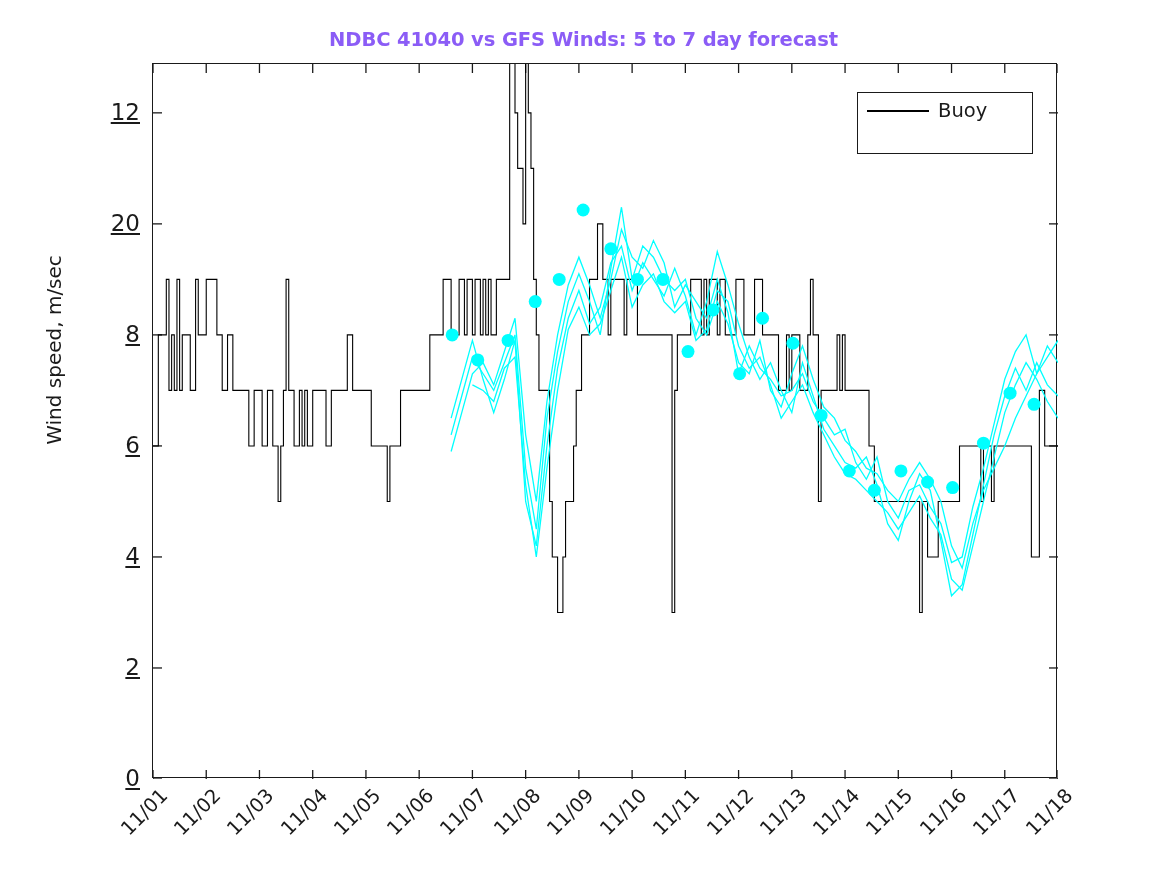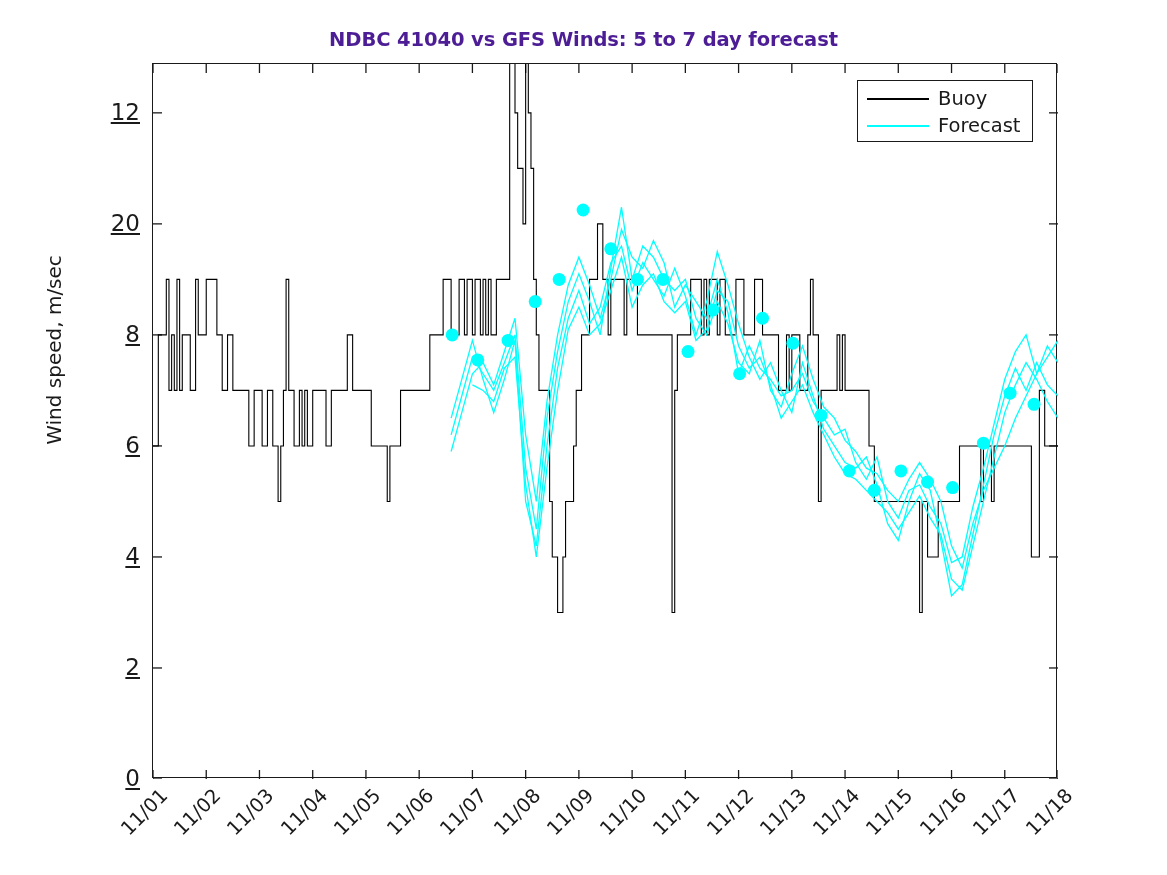--- a/index.html
+++ b/index.html
@@ -1,20 +1,20 @@
 <!DOCTYPE html>
 <html><head>
 <meta charset="utf-8">
 <style>
   html,body{margin:0;padding:0;background:#ffffff;}
   body{width:1167px;height:875px;overflow:hidden;font-family:"DejaVu Sans","Liberation Sans",sans-serif;}
   #figure{position:relative;width:1167px;height:875px;background:#ffffff;}
   #chart-title{
     position:absolute;left:0;top:28px;width:1167px;text-align:center;
-    font-size:19.5px;font-weight:bold;color:#4c1d95;letter-spacing:-0.1px;
+    font-size:19.5px;font-weight:bold;color:#8b5cf6;letter-spacing:-0.1px;
   }
   #plot-area{
     position:absolute;left:152px;top:63px;width:905px;height:715px;
     border:1.3px solid #1a1a1a;box-sizing:border-box;background:transparent;
   }
   #plot-svg{position:absolute;left:0;top:0;width:905px;height:715px;display:block;}
   #ylabel{
     position:absolute;left:-266px;top:338px;width:640px;text-align:center;
     transform:rotate(-90deg);transform-origin:center center;
     font-size:20px;color:#1a1a1a;white-space:nowrap;
@@ -23,21 +23,21 @@
     position:absolute;right:0;text-align:right;font-size:23px;color:#1a1a1a;
     transform:translateY(-50%);white-space:nowrap;text-decoration:underline;
   }
   #ytick-labels{position:absolute;left:92px;top:63px;width:48px;height:715px;}
   #xtick-labels{position:absolute;left:152px;top:778px;width:905px;height:97px;}
   .xtick-label{
     position:absolute;top:6px;font-size:19.5px;color:#1a1a1a;white-space:nowrap;
     transform-origin:right top;transform:rotate(-45deg);text-align:right;
   }
   #legend{
-    position:absolute;left:857px;top:80px;width:176px;height:62px;
+    position:absolute;left:857px;top:92px;width:176px;height:62px;
     border:1.3px solid #1a1a1a;background:#ffffff;box-sizing:border-box;
     padding:4px 0 0 0;
   }
   .legend-row{display:flex;align-items:center;height:27px;padding-left:9px;}
   .legend-swatch{width:62px;height:0;border-top-width:2.2px;border-top-style:solid;margin-right:9px;}
   .legend-text{font-size:19.5px;color:#1a1a1a;line-height:1;white-space:nowrap;}
 </style>
 </head>
 <body>
 
@@ -159,19 +159,15 @@
       <div class="xtick-label" style="left: 702.529px; width: 100px;">11/16</div>
       <div class="xtick-label" style="left: 755.765px; width: 100px;">11/17</div>
       <div class="xtick-label" style="left: 809px; width: 100px;">11/18</div>
     </div>
 
   <div id="legend">
     <div class="legend-row">
       <span class="legend-swatch" style="border-top-color: rgb(0, 0, 0);"></span>
       <span class="legend-text">Buoy</span>
     </div>
-    <div class="legend-row">
-      <span class="legend-swatch" style="border-top-color: rgb(0, 255, 255);"></span>
-      <span class="legend-text">Forecast</span>
-    </div>
   </div>
 
 </div>
 
 </body></html>

